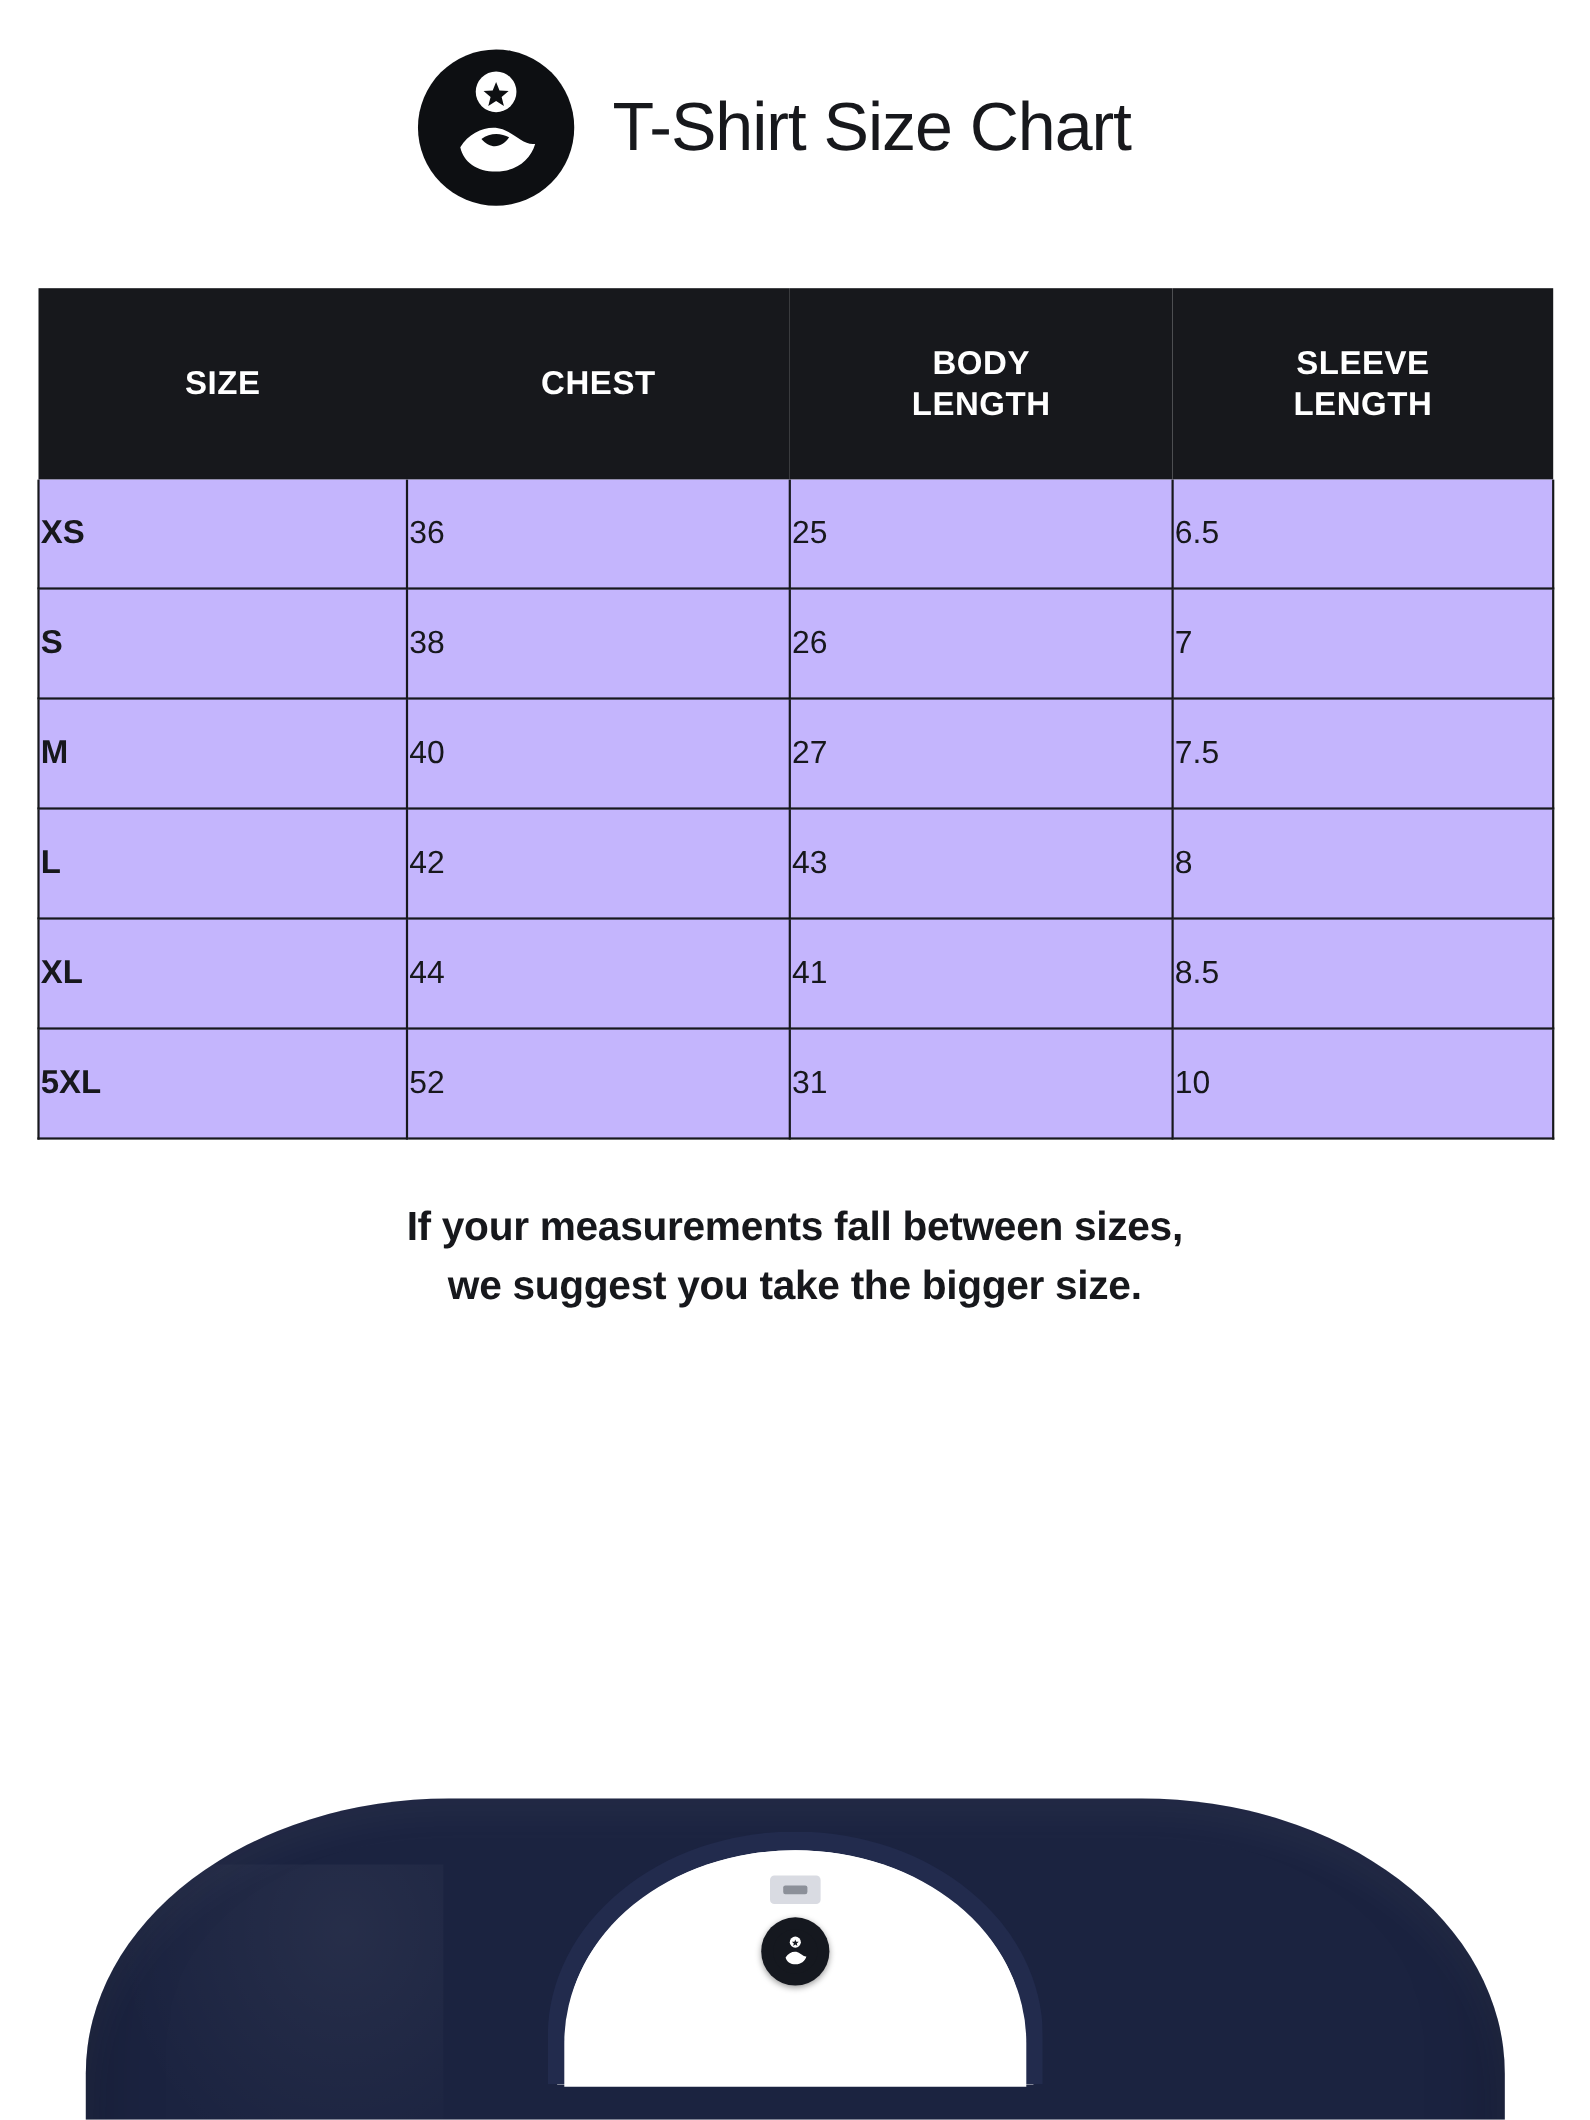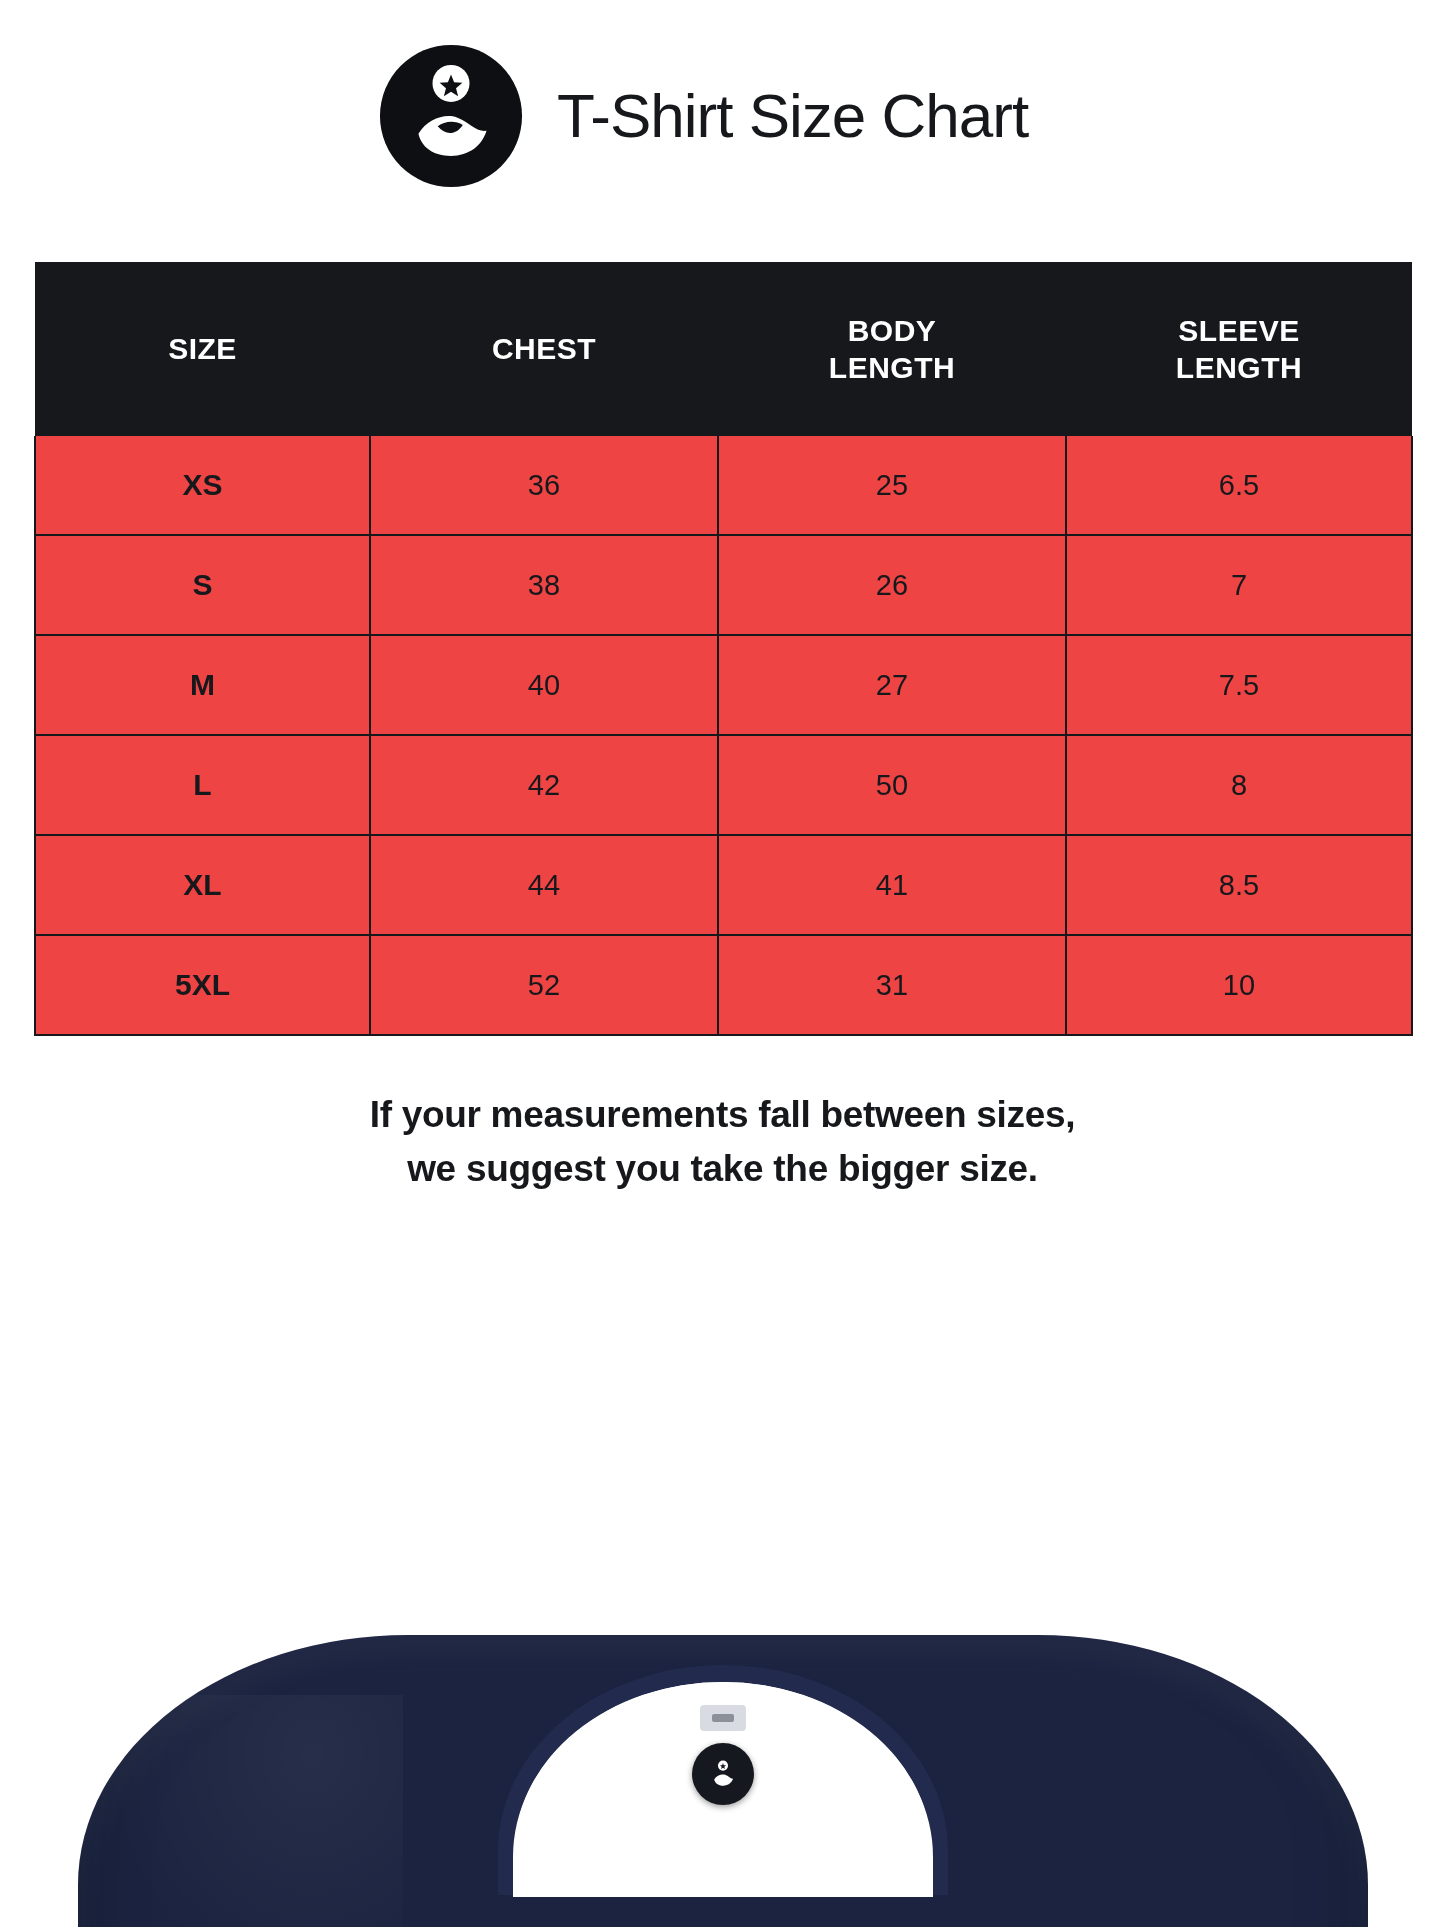--- a/index.html
+++ b/index.html
@@ -59,25 +59,24 @@
     text-align: center;
     line-height: 1.25;
     border: none;
   }
   table.size-chart thead th .hdr-line {
     display: block;
   }
   table.size-chart tbody td {
     border: 2px solid #17181c;
     height: 96px;
-    text-align: center;
     vertical-align: middle;
     font-size: 29px;
     color: #17181c;
-    background: #ef4444;
+    background: #c4b5fd;
   }
   table.size-chart tbody td.size-cell {
     font-weight: 700;
     font-size: 30px;
   }
   table.size-chart tbody tr:first-child td {
     border-top: none;
   }
   .col-size  { width: 335px; }
   .col-chest { width: 348px; }
@@ -241,21 +240,21 @@
       </tr>
       <tr>
         <td class="size-cell">M</td>
         <td>40</td>
         <td>27</td>
         <td>7.5</td>
       </tr>
       <tr>
         <td class="size-cell">L</td>
         <td>42</td>
-        <td>50</td>
+        <td>43</td>
         <td>8</td>
       </tr>
       <tr>
         <td class="size-cell">XL</td>
         <td>44</td>
         <td>41</td>
         <td>8.5</td>
       </tr>
       <tr>
         <td class="size-cell">5XL</td>

